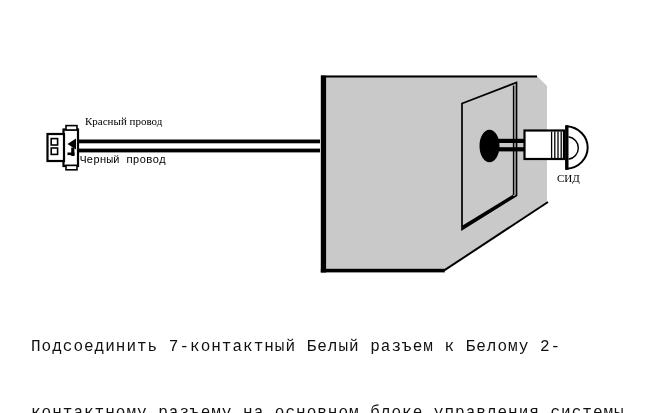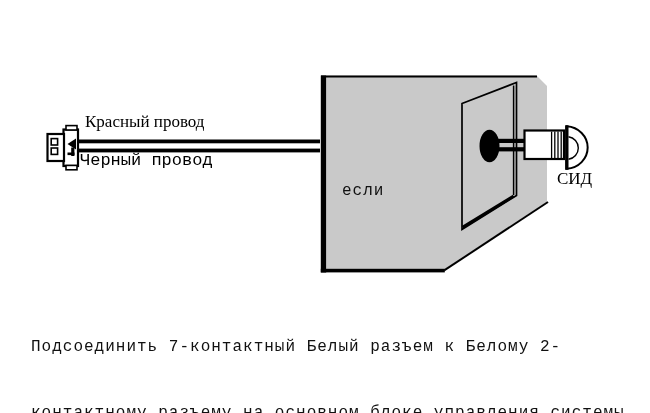--- a/index.html
+++ b/index.html
@@ -11,21 +11,21 @@
     font-family:"Liberation Sans",sans-serif;
   }
   #artwork{position:absolute;left:0;top:0;width:650px;height:413px;}
   .lbl{
     position:absolute;
     color:#000;
     white-space:pre;
   }
   .serif-lbl{
     font-family:"Liberation Serif","DejaVu Serif",serif;
-    font-size:17px;
+    font-size:11px;
     line-height:17px;
     letter-spacing:0px;
   }
   .mono-lbl{
     font-family:"Liberation Mono","DejaVu Sans Mono",monospace;
     font-size:16px;
     letter-spacing:1px;
     color:#111;
   }
   #red-wire-label{left:85px;top:113px;}
@@ -95,21 +95,20 @@
     </g>
   </svg>
 
   <div id="red-wire-label" class="lbl serif-lbl">Красный провод</div>
 
   <div id="black-wire-label" class="lbl serif-lbl">Черный провод</div>
 
   <div id="led-label" class="lbl serif-lbl">СИД</div>
 
   <div id="panel-note" class="lbl mono-lbl">
-    <div>если</div>
   </div>
 
   <div id="caption" class="lbl mono-lbl">
     <div>Подсоединить 7-контактный Белый разъем к Белому 2-</div>
     <div>контактному разъему на основном блоке управления системы</div>
   </div>
 
 </div>
 
 </body></html>

